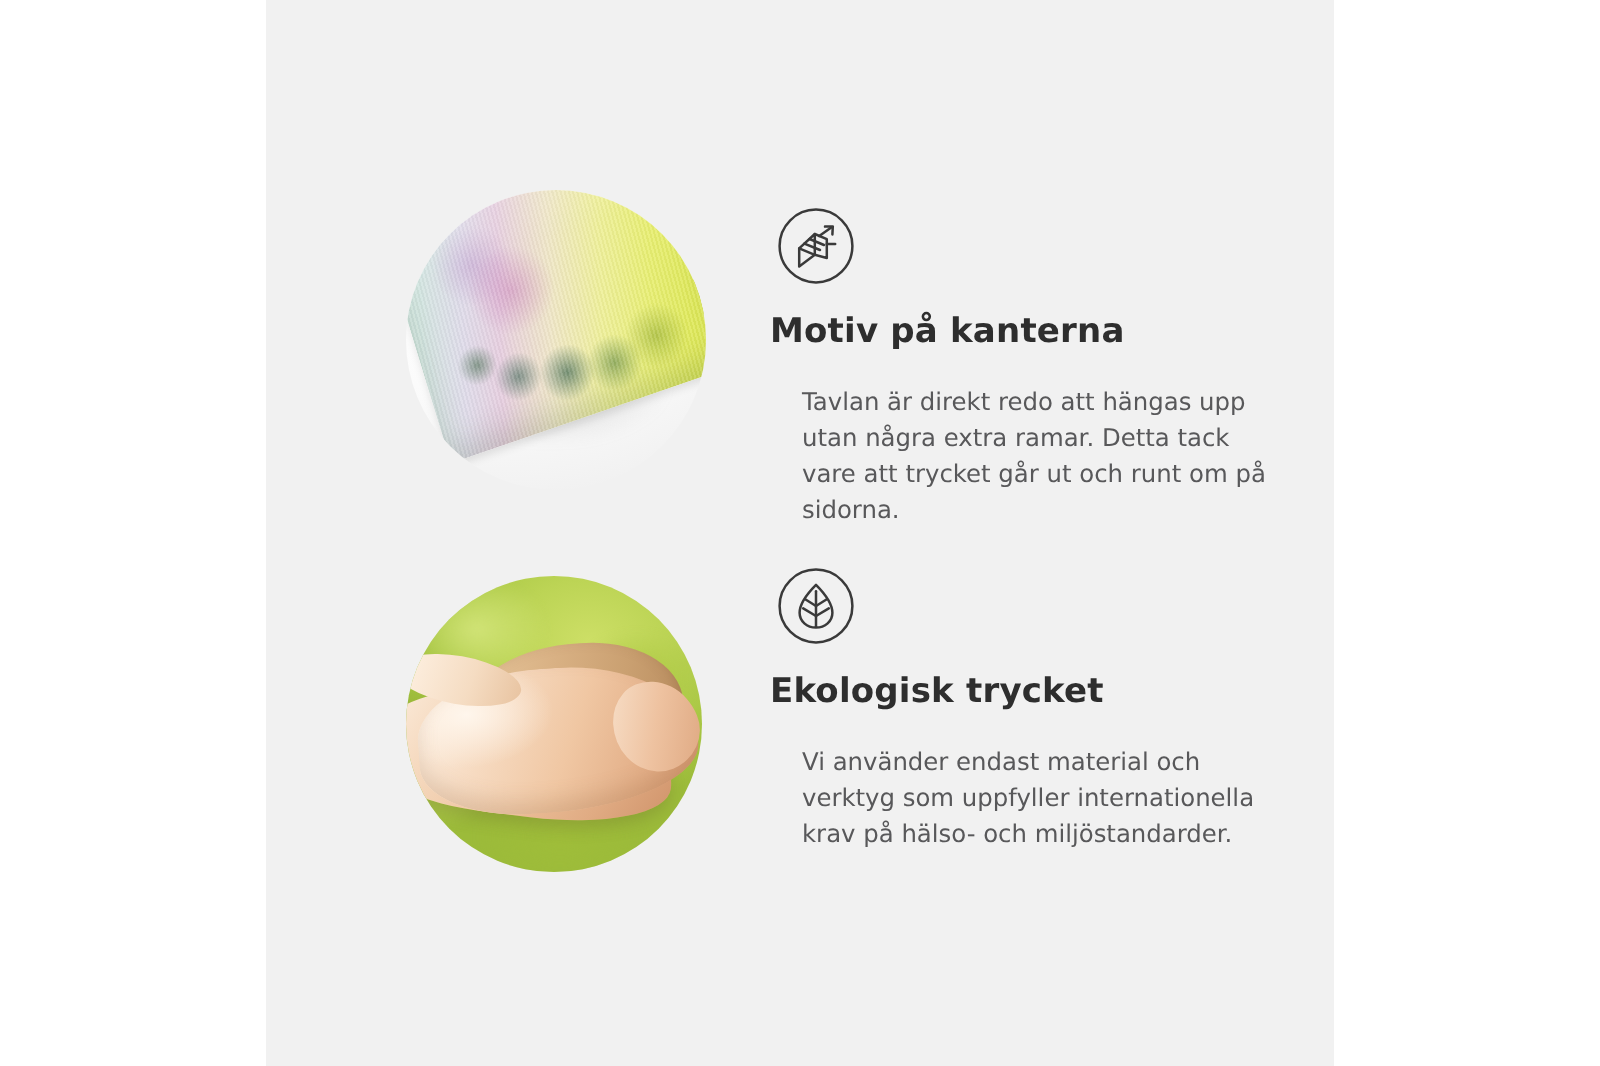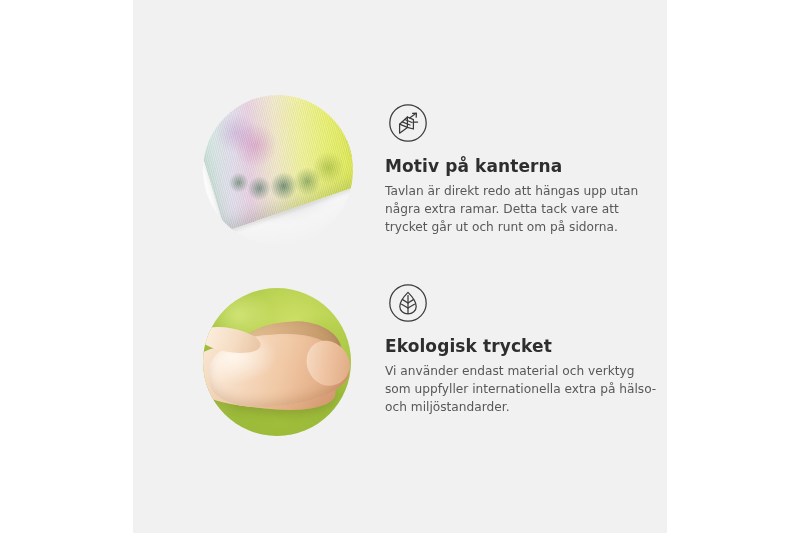--- a/index.html
+++ b/index.html
@@ -254,21 +254,21 @@
 
   .feat-title {
     margin: 0 0 6px 0;
     font-size: 17px;
     font-weight: 600;
     color: #2e2e2e;
     letter-spacing: .1px;
     line-height: 1.25;
   }
   .feat-desc {
-    margin: 0;
+    margin: 16px;
     font-size: 12.2px;
     line-height: 1.47;
     color: #58585a;
   }
 </style>
 </head>
 <body>
 
 <div class="page">
   <div class="panel">
@@ -322,19 +322,19 @@
             <circle cx="23" cy="23" r="18.2"></circle>
             <path d="M23 12.4 C17.4 18.0 14.8 22.4 14.8 26.4 C14.8 30.6 18.4 33.8 23 33.8 C27.6 33.8 31.2 30.6 31.2 26.4 C31.2 22.4 28.6 18.0 23 12.4 Z"></path>
             <path d="M23 15.6 L23 33.4"></path>
             <path d="M23 23.0 L17.6 19.6"></path>
             <path d="M23 23.0 L28.4 19.6"></path>
             <path d="M23 28.0 L16.6 24.2"></path>
             <path d="M23 28.0 L29.4 24.2"></path>
           </svg>
         </span>
         <h3 class="feat-title">Ekologisk trycket</h3>
-        <p class="feat-desc">Vi använder endast material och verktyg som uppfyller internationella extra på hälso- och miljöstandarder.</p>
+        <p class="feat-desc">Vi använder endast material och verktyg som uppfyller internationella krav på hälso- och miljöstandarder.</p>
       </div>
 
     </div>
 
   </div>
 </div>
 
 </body></html>

